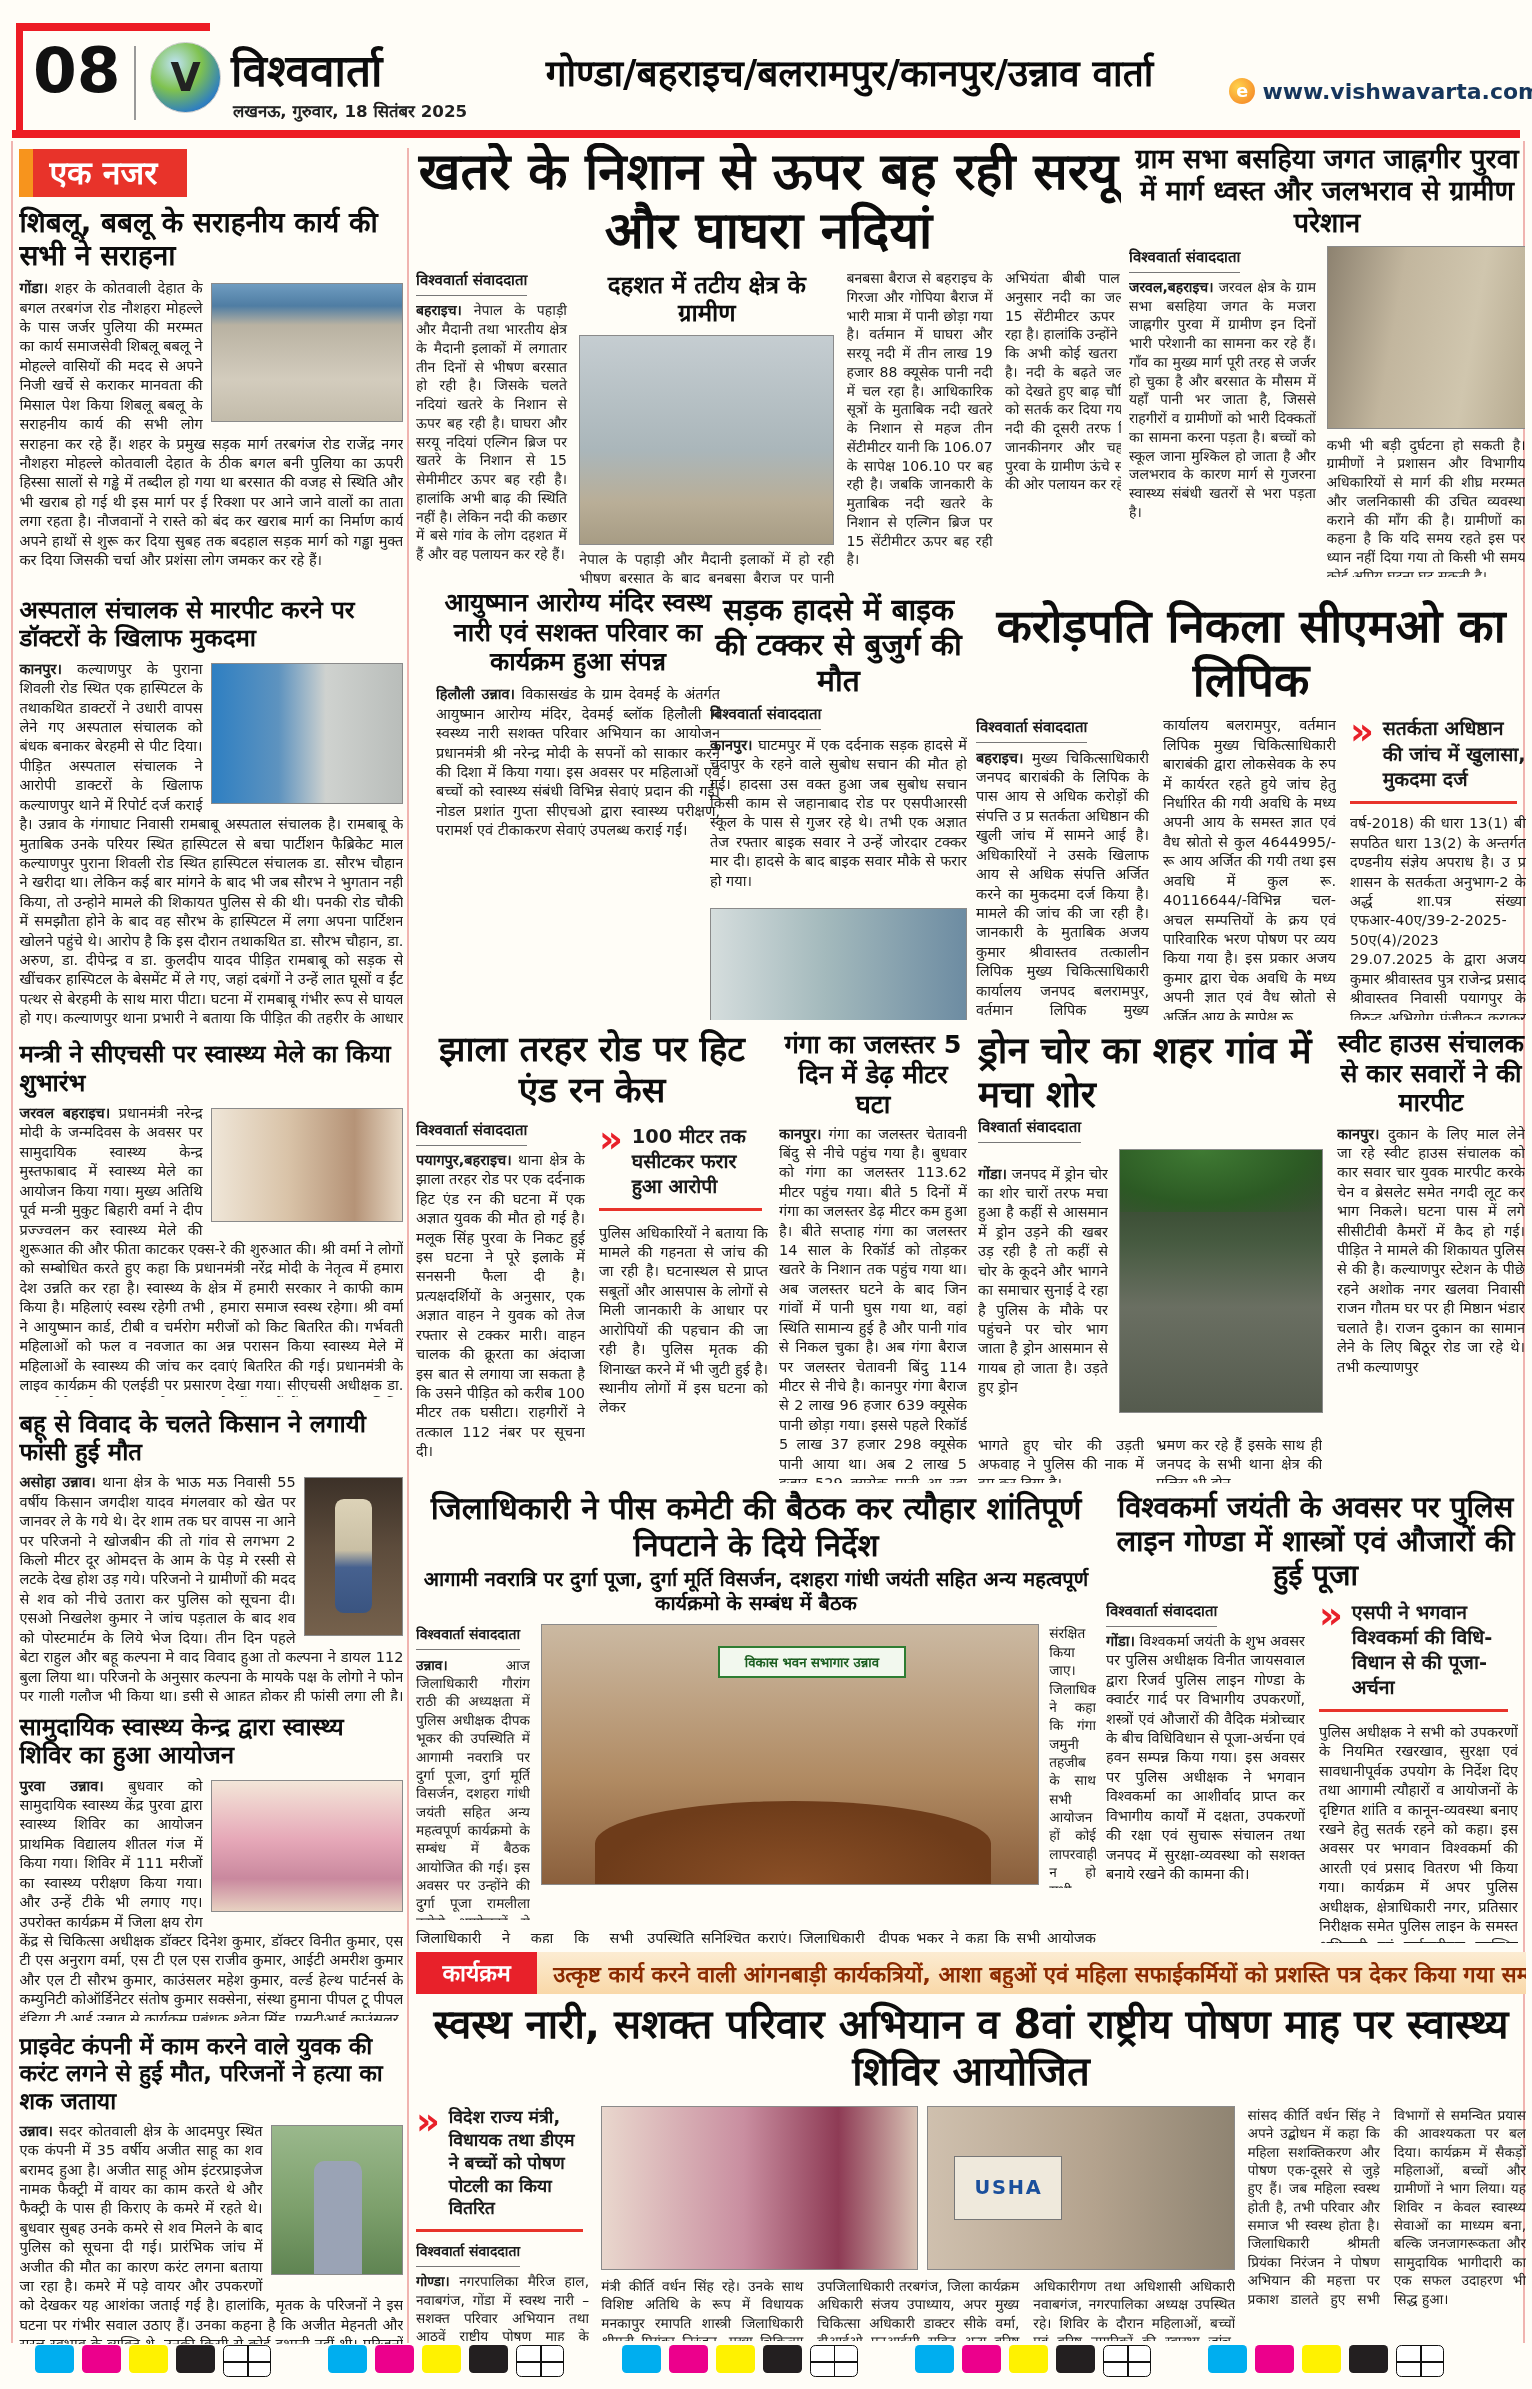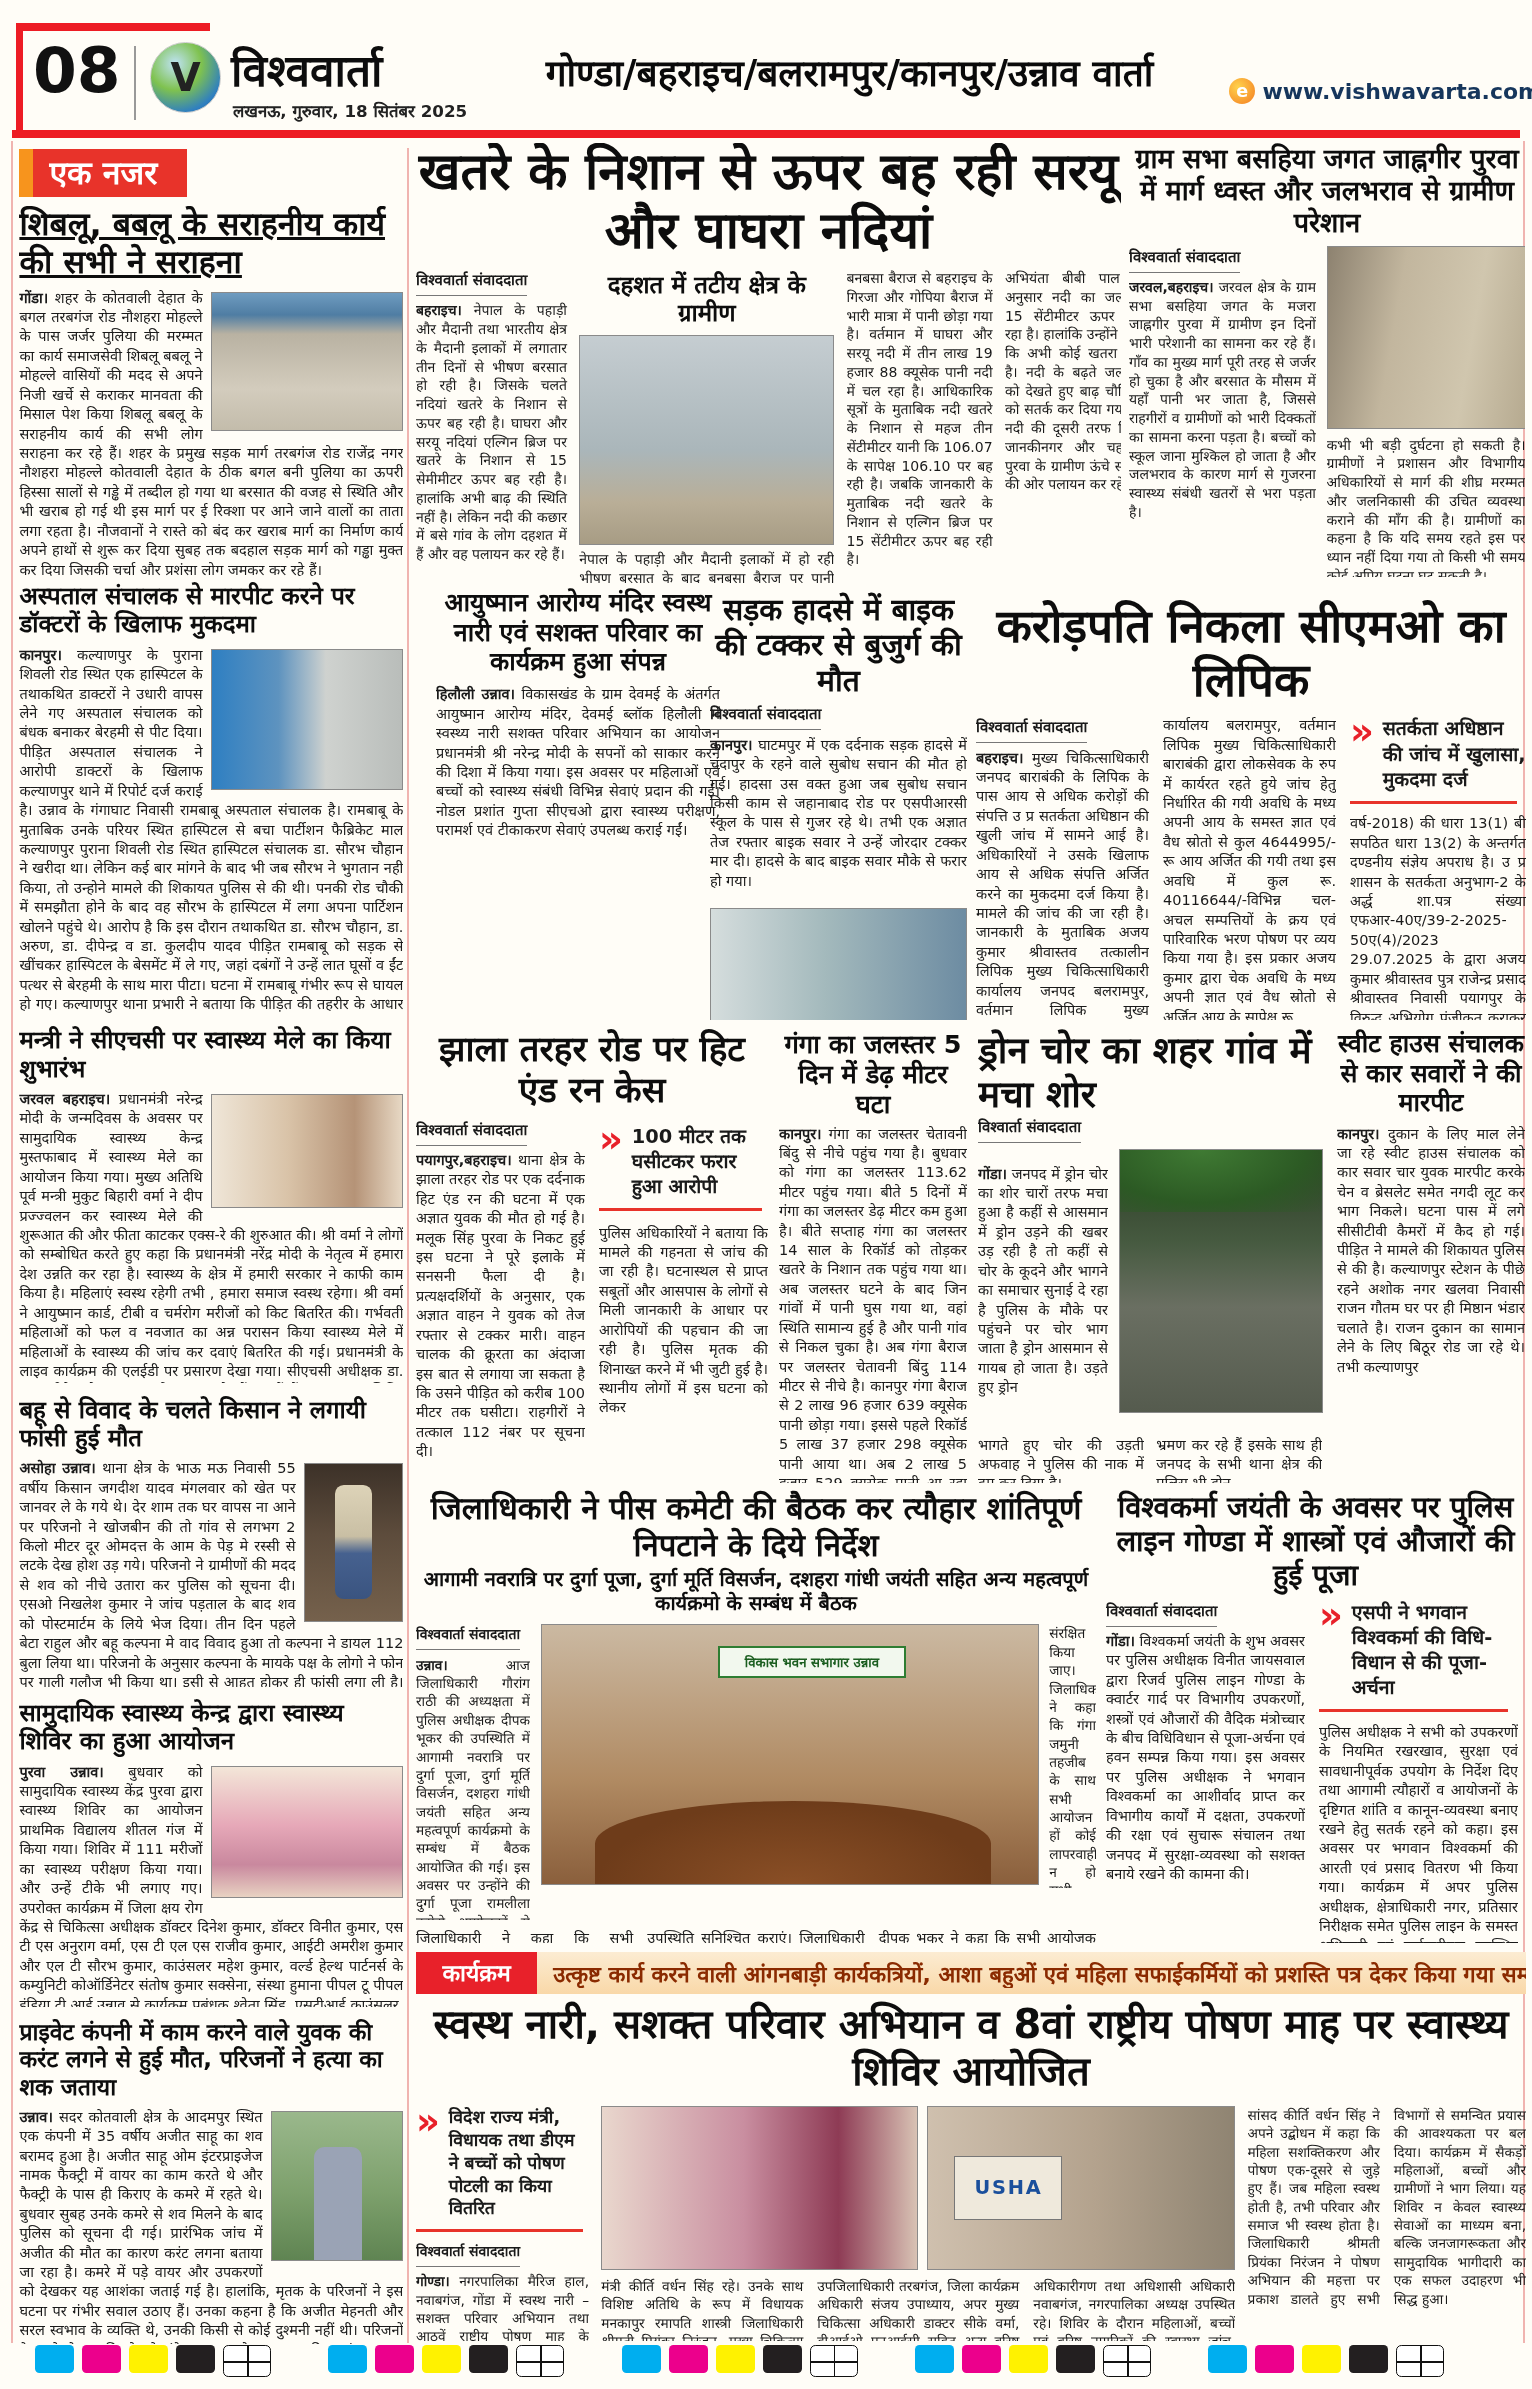--- a/index.html
+++ b/index.html
@@ -70,27 +70,27 @@
 <div class="abs vr" style="left:407px;top:148px;height:2195px;"></div>
 
 <div class="abs clip" style="left:19.4px;top:144px;width:384px;height:2200px;">
 
   <div style="display:flex;align-items:stretch;height:48px;margin:5.3px 0 8.8px 0;">
     <div style="width:14px;background:#f7941d;"></div>
     <div style="background:#e8332a;color:#ffffff;font-weight:bold;font-size:32px;line-height:48px;padding:0 30px 0 16px;">एक नजर</div>
   </div>
 
   <div class="clip" style="height:370px;">
-    <div class="hl" style="font-size:32px;margin-bottom:7px;text-decoration:underline;">शिबलू, बबलू के सराहनीय कार्य की सभी ने सराहना</div>
+    <div class="hl" style="font-size:28px;margin-bottom:7px;">शिबलू, बबलू के सराहनीय कार्य की सभी ने सराहना</div>
     <div class="photo p-street" style="float:right;width:192px;height:139px;margin:3.5px 0 5.3px 8.8px;"></div>
     <div class="body"><span class="dl">गोंडा।</span>
       <span>शहर के कोतवाली देहात के बगल तरबगंज रोड नौशहरा मोहल्ले के पास जर्जर पुलिया की मरम्मत का कार्य समाजसेवी शिबलू बबलू ने मोहल्ले वासियों की मदद से अपने निजी खर्चे से कराकर मानवता की मिसाल पेश किया शिबलू बबलू के सराहनीय कार्य की सभी लोग सराहना कर रहे हैं। शहर के प्रमुख सड़क मार्ग तरबगंज रोड राजेंद्र नगर नौशहरा मोहल्ले कोतवाली देहात के ठीक बगल बनी पुलिया का ऊपरी हिस्सा सालों से गड्ढे में तब्दील हो गया था बरसात की वजह से स्थिति और भी खराब हो गई थी इस मार्ग पर ई रिक्शा पर आने जाने वालों का ताता लगा रहता है। नौजवानों ने रास्ते को बंद कर खराब मार्ग का निर्माण कार्य अपने हाथों से शुरू कर दिया सुबह तक बदहाल सड़क मार्ग को गड्ढा मुक्त कर दिया जिसकी चर्चा और प्रशंसा लोग जमकर कर रहे हैं।</span></div>
   </div>
 
-  <div class="clip" style="height:432px;margin-top:6px;">
+  <div class="clip" style="height:432px;margin-top:20px;">
     <div class="hl" style="font-size:24px;margin-bottom:7px;">अस्पताल संचालक से मारपीट करने पर डॉक्टरों के खिलाफ मुकदमा</div>
     <div class="photo p-fight" style="float:right;width:192px;height:141px;margin:3.5px 0 5.3px 8.8px;"></div>
     <div class="body"><span class="dl">कानपुर।</span>
       <span>कल्याणपुर के पुराना शिवली रोड स्थित एक हास्पिटल के तथाकथित डाक्टरों ने उधारी वापस लेने गए अस्पताल संचालक को बंधक बनाकर बेरहमी से पीट दिया। पीड़ित अस्पताल संचालक ने आरोपी डाक्टरों के खिलाफ कल्याणपुर थाने में रिपोर्ट दर्ज कराई है। उन्नाव के गंगाघाट निवासी रामबाबू अस्पताल संचालक है। रामबाबू के मुताबिक उनके परियर स्थित हास्पिटल से बचा पार्टीशन फैब्रिकेट माल कल्याणपुर पुराना शिवली रोड स्थित हास्पिटल संचालक डा. सौरभ चौहान ने खरीदा था। लेकिन कई बार मांगने के बाद भी जब सौरभ ने भुगतान नही किया, तो उन्होने मामले की शिकायत पुलिस से की थी। पनकी रोड चौकी में समझौता होने के बाद वह सौरभ के हास्पिटल में लगा अपना पार्टिशन खोलने पहुंचे थे। आरोप है कि इस दौरान तथाकथित डा. सौरभ चौहान, डा. अरुण, डा. दीपेन्द्र व डा. कुलदीप यादव पीड़ित रामबाबू को सड़क से खींचकर हास्पिटल के बेसमेंट में ले गए, जहां दबंगों ने उन्हें लात घूसों व ईंट पत्थर से बेरहमी के साथ मारा पीटा। घटना में रामबाबू गंभीर रूप से घायल हो गए। कल्याणपुर थाना प्रभारी ने बताया कि पीड़ित की तहरीर के आधार पर रिपोर्ट दर्ज कर आरोपियों के खिलाफ विधिक कार्रवाई की जा रही है।</span></div>
   </div>
 
   <div class="clip" style="height:357px;margin-top:12.3px;">
     <div class="hl" style="font-size:24px;margin-bottom:7px;">मन्त्री ने सीएचसी पर स्वास्थ्य मेले का किया शुभारंभ</div>
     <div class="photo p-mela" style="float:right;width:192px;height:114px;margin:3.5px 0 5.3px 8.8px;"></div>
     <div class="body"><span class="dl">जरवल बहराइच।</span>

